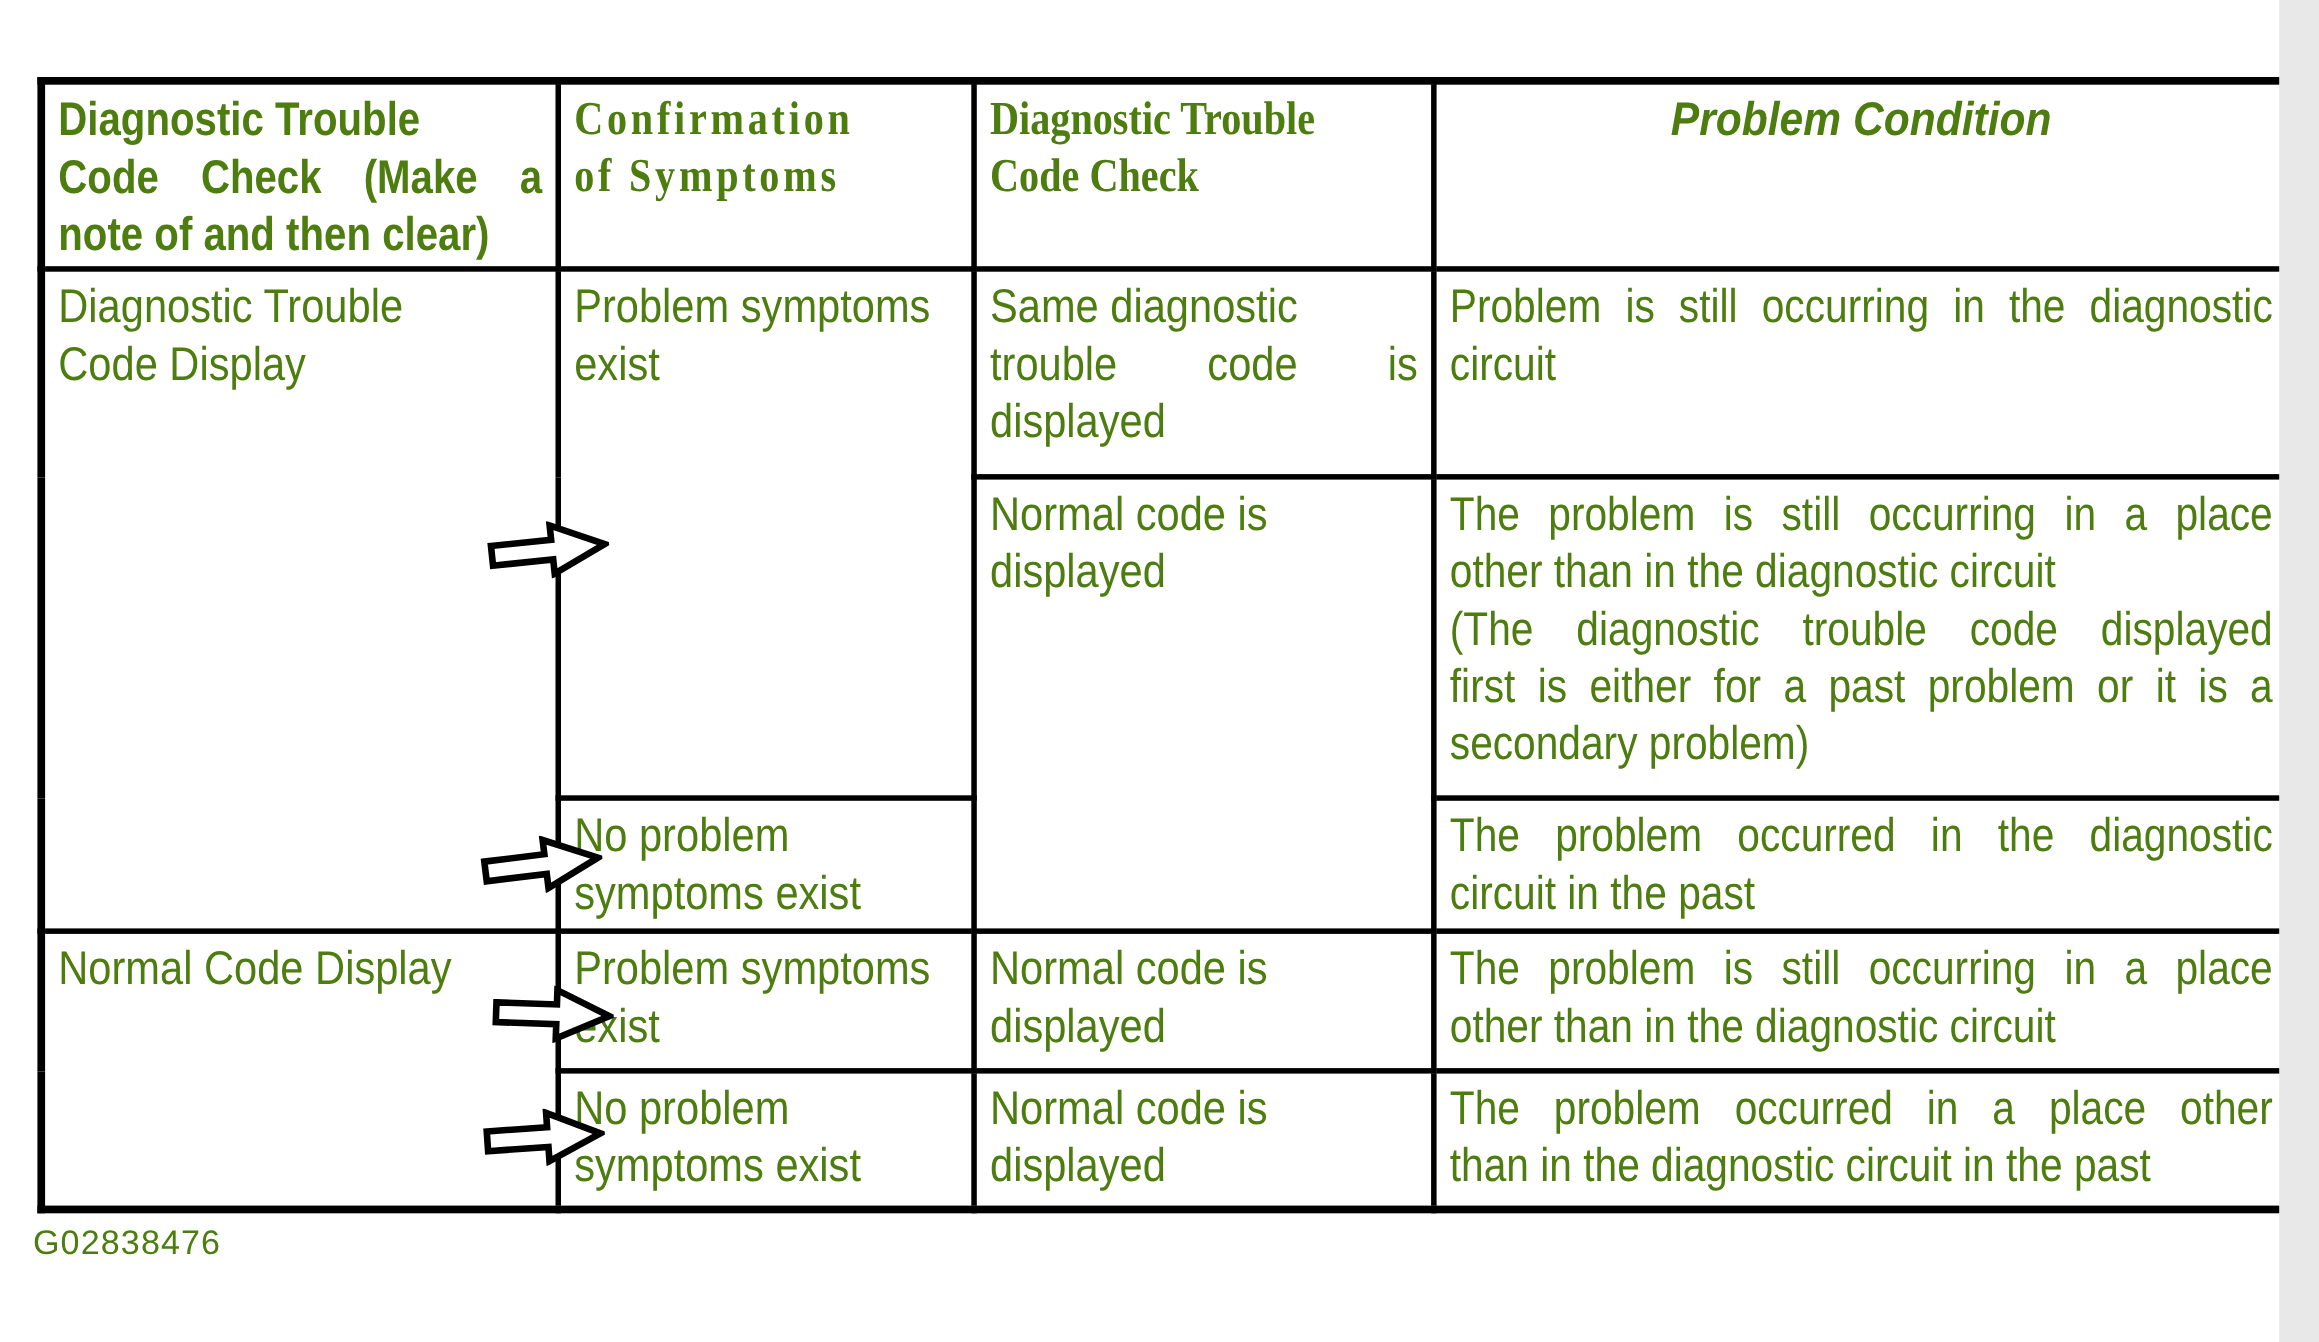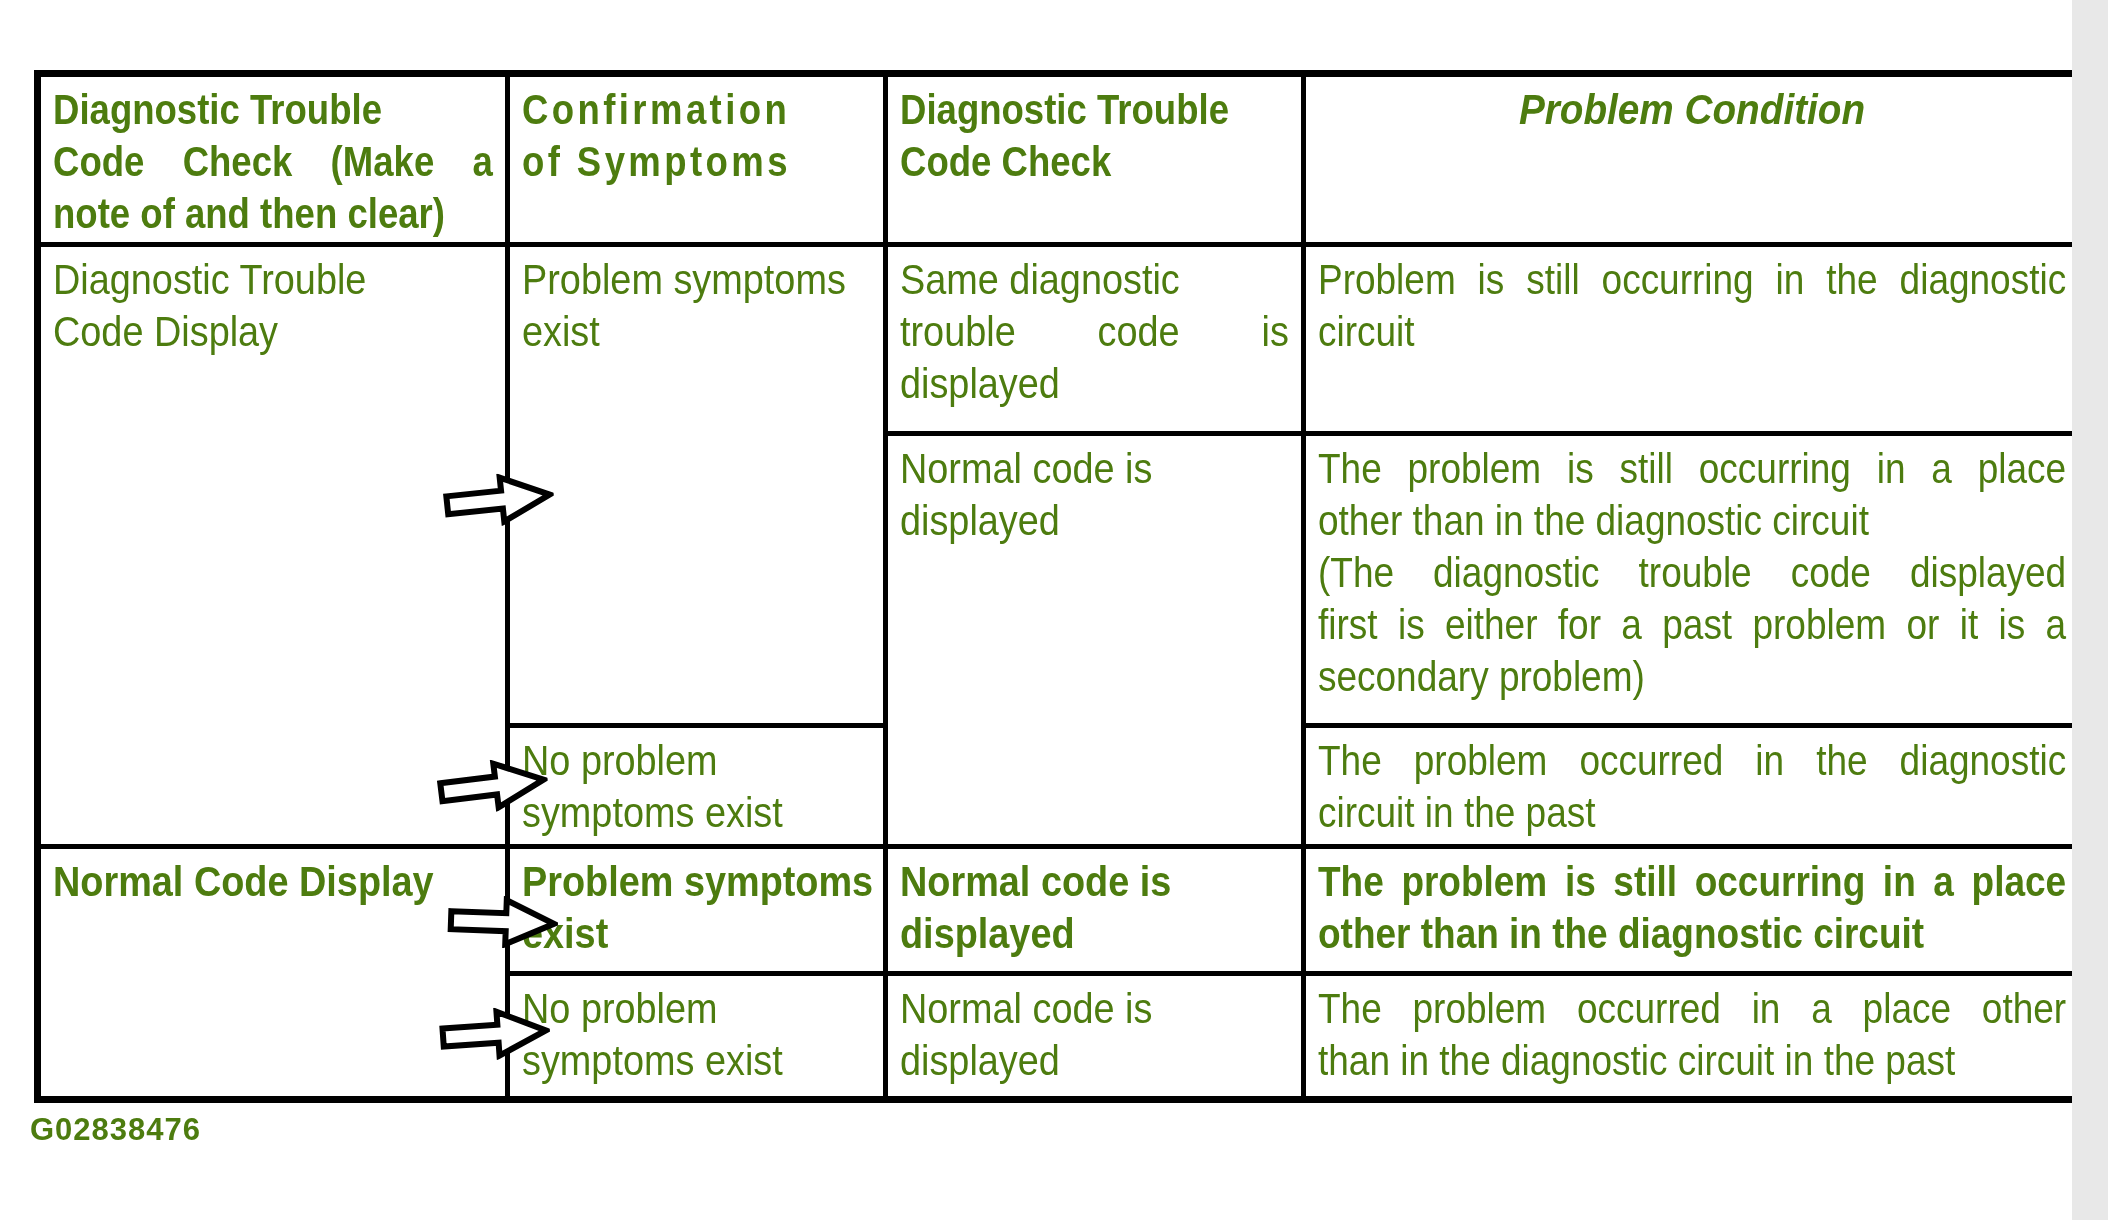--- a/index.html
+++ b/index.html
@@ -24,27 +24,27 @@
     vertical-align:top;
     padding:6px 12px 0 12px;
     font-size:43px;
     line-height:52px;
     overflow:hidden;
   }
   tr.r-h{height:171px;}
   tr.r-1{height:189px;}
   tr.r-2{height:292px;}
   tr.r-3{height:121px;}
-  tr.r-4{height:127px;font-weight:bold;}
+  tr.r-4{height:127px;}
   tr.r-5{height:126px;}
 
   
   td.hd{font-weight:bold;font-size:44px;line-height:54px;padding-top:4px;}
   td.hd .ln{width:117.6%;transform:scaleX(0.85);transform-origin:0 0;}
-  td.hd-mid{vertical-align:middle;padding-top:0;padding-bottom:8px;}
+  td.hd-mid{vertical-align:middle;padding-top:0;padding-bottom:8px;font-family:Liberation Serif, serif;}
   td.lsp .ln{letter-spacing:4px;}
   td.ctr{text-align:center;vertical-align:middle;padding-top:0;padding-bottom:6px;font-style:italic;}
   td.ctr .ln{width:100%;transform:scaleX(0.9);transform-origin:50% 0;text-align:center;}
 
   
   td .ln{white-space:nowrap;width:113.6%;transform:scaleX(0.88);transform-origin:0 0;}
   td.c4{font-size:41px;line-height:51px;padding-left:15px;}
   td.c4 .ln{width:116.3%;transform:scaleX(0.86);}
 
   
@@ -55,21 +55,21 @@
   .flow-arrow{position:absolute;width:112px;height:52px;z-index:5;}
   .flow-arrow svg{display:block;width:100%;height:100%;}
   #arrow-1{left:442px;top:474px;transform:rotate(-6deg);}
   #arrow-2{left:436px;top:760px;transform:rotate(-7deg);}
   #arrow-3{left:446px;top:896px;transform:rotate(2deg);}
   #arrow-4{left:438px;top:1008px;transform:rotate(-4deg);}
 
   
   #figure-id{
     position:absolute;left:30px;top:1112px;
-    font-size:31px;font-weight:700;letter-spacing:1px;text-align:right;
+    font-size:31px;font-weight:400;letter-spacing:1px;text-align:right;
   }
 </style>
 </head>
 <body>
 
 <div id="page">
 
   <div id="tbl-wrap">
     <table class="diag">
       <colgroup>

